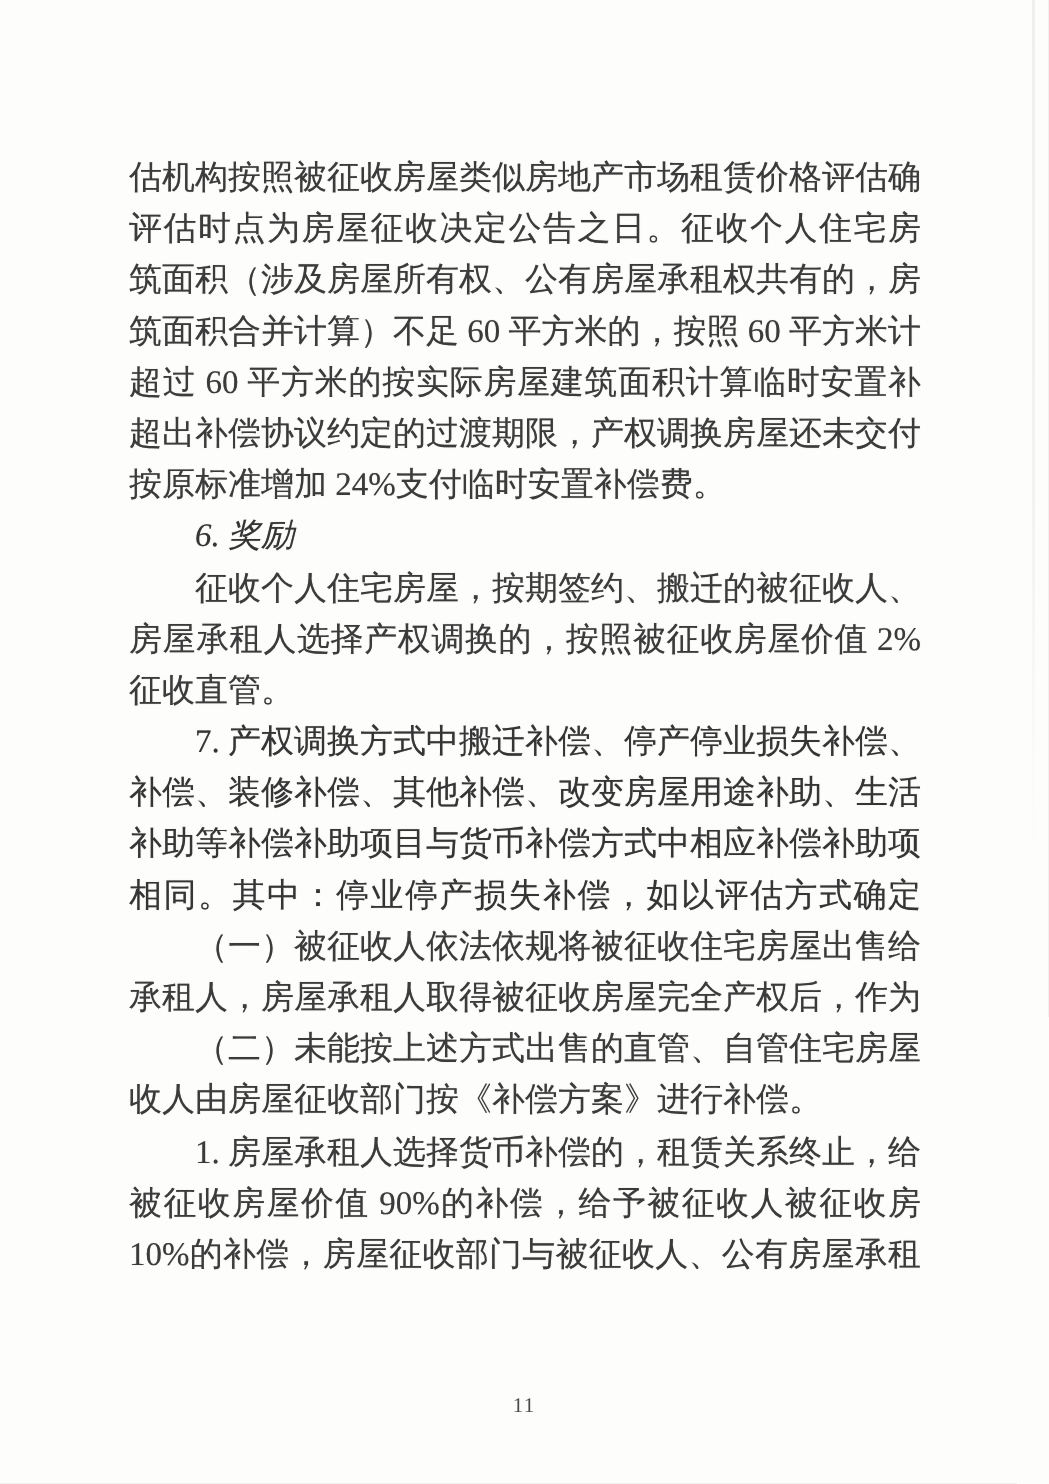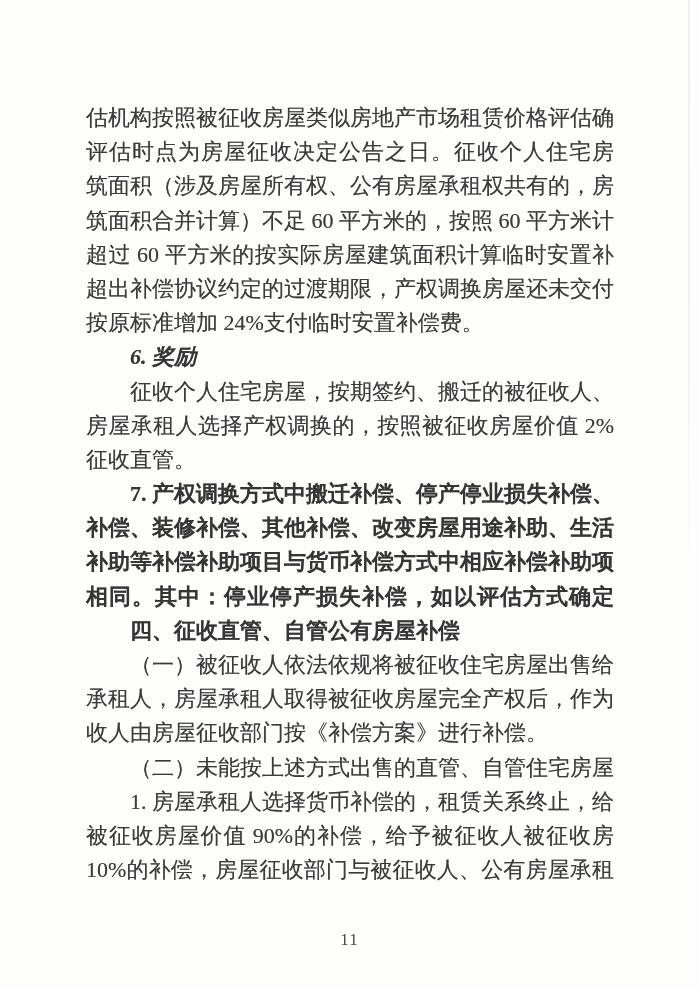--- a/index.html
+++ b/index.html
@@ -41,33 +41,33 @@
     overflow: hidden;
   }
   .line.fill {
     text-align: justify;
     text-align-last: justify;
   }
   .line.indent {
     padding-left: 44px; 
   }
   .line.bold {
-    font-weight: 700;
+    font-weight: 400;
     color: #353535;
   }
   .line.italic {
     font-style: italic;
   }
   .page-number {
     position: absolute;
     left: 0;
     right: 0;
     top: 930px;
     text-align: center;
-    font-size: 17px;
+    font-size: 14px;
     letter-spacing: 1px;
     color: #4b4b4b;
   }
 </style>
 </head>
 <body>
 
 <div class="page">
   <div class="scan-line"></div>
   <div class="content">
@@ -79,23 +79,22 @@
       <div class="line fill">超出补偿协议约定的过渡期限，产权调换房屋还未交付的，</div>
       <div class="line">按原标准增加 24%支付临时安置补偿费。</div>
       <div class="line bold italic indent">6. 奖励</div>
       <div class="line indent fill">征收个人住宅房屋，按期签约、搬迁的被征收人、公有</div>
       <div class="line fill">房屋承租人选择产权调换的，按照被征收房屋价值 2%的标准</div>
       <div class="line">征收直管。</div>
       <div class="line bold indent fill">7. 产权调换方式中搬迁补偿、停产停业损失补偿、保底</div>
       <div class="line bold fill">补偿、装修补偿、其他补偿、改变房屋用途补助、生活困难</div>
       <div class="line bold fill">补助等补偿补助项目与货币补偿方式中相应补偿补助项目</div>
       <div class="line bold fill">相同。其中：停业停产损失补偿，如以评估方式确定的，停</div>
-      <div class="line bold indent">四、征收直管、自管公有房屋补偿</div>
       <div class="line indent fill">（一）被征收人依法依规将被征收住宅房屋出售给房屋</div>
       <div class="line fill">承租人，房屋承租人取得被征收房屋完全产权后，作为被征</div>
+      <div class="line indent">（二）未能按上述方式出售的直管、自管住宅房屋</div>
       <div class="line">收人由房屋征收部门按《补偿方案》进行补偿。</div>
-      <div class="line indent">（二）未能按上述方式出售的直管、自管住宅房屋</div>
       <div class="line indent fill">1. 房屋承租人选择货币补偿的，租赁关系终止，给予其</div>
       <div class="line fill">被征收房屋价值 90%的补偿，给予被征收人被征收房屋价值</div>
       <div class="line fill">10%的补偿，房屋征收部门与被征收人、公有房屋承租人分</div>
     </div>
   <div class="page-number">11</div>
 </div>
 
 </body></html>

